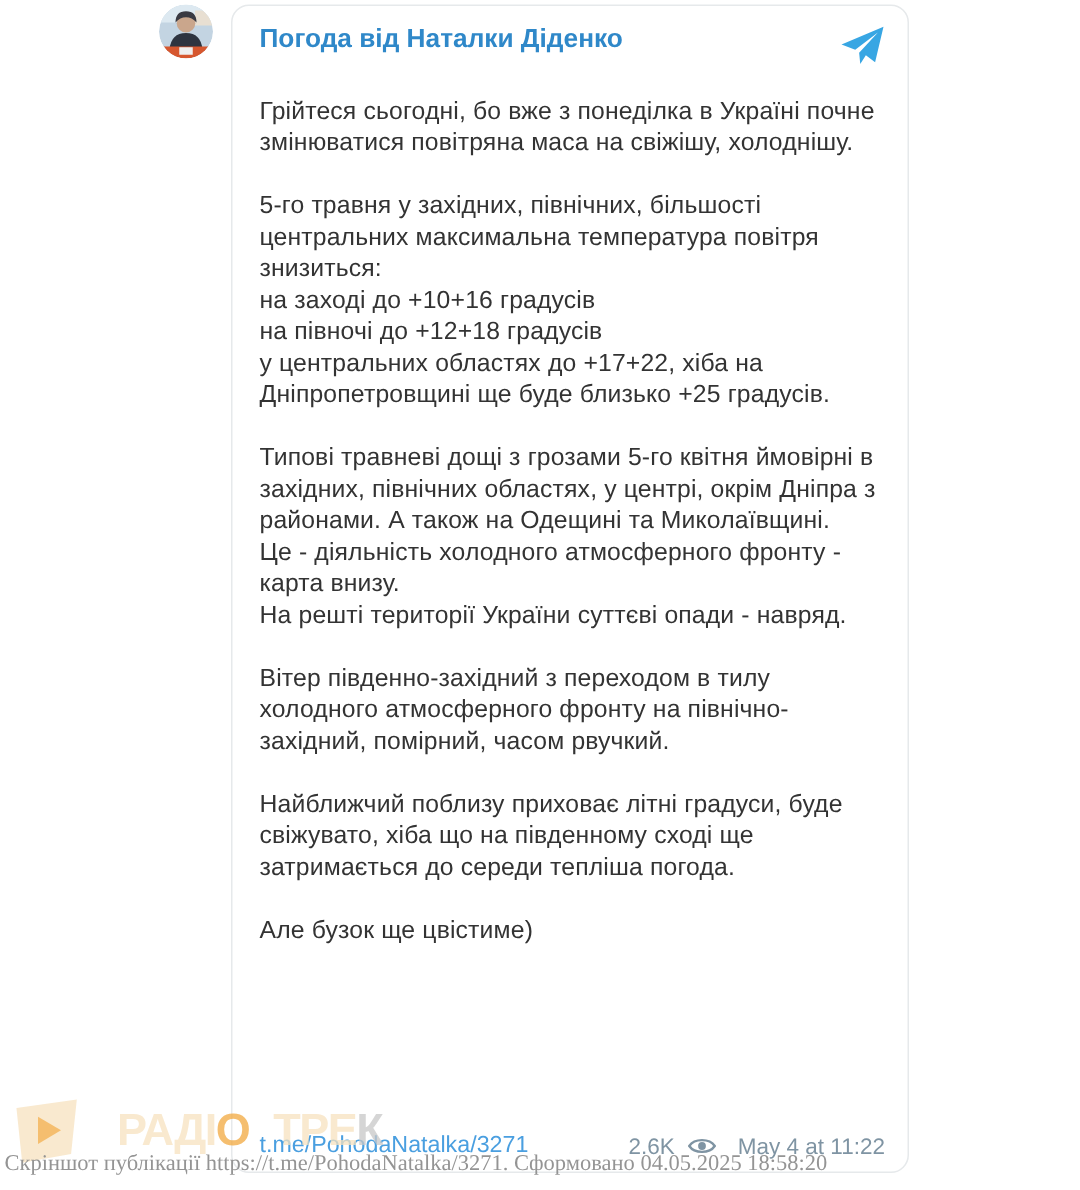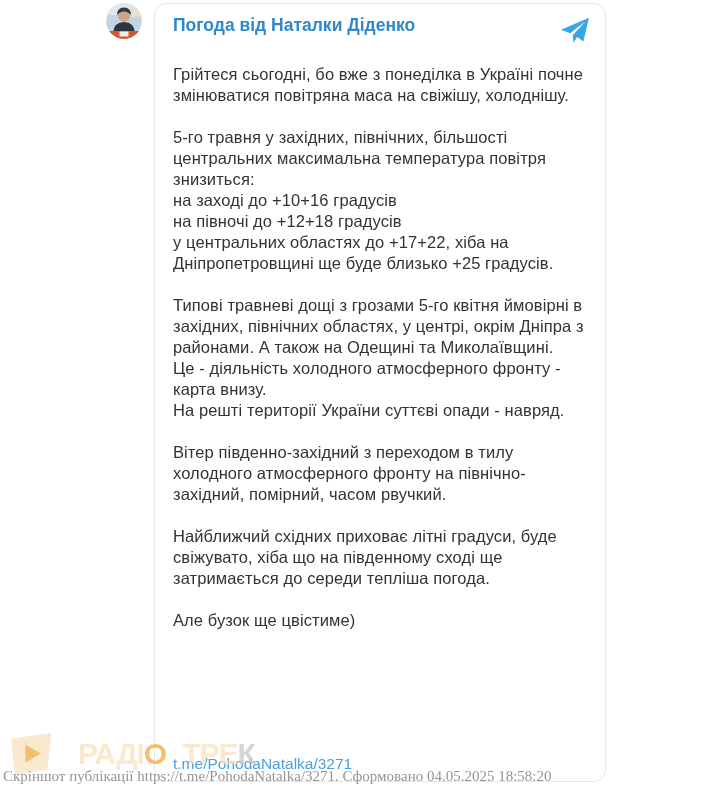--- a/index.html
+++ b/index.html
@@ -84,26 +84,36 @@
     <div class="msg">
         <p class="para">Грійтеся сьогодні, бо вже з понеділка в Україні почне змінюватися повітряна маса на свіжішу, холоднішу.</p>
         <p class="para">5-го травня у західних, північних, більшості центральних максимальна температура повітря знизиться:
 на заході до +10+16 градусів
 на півночі до +12+18 градусів
 у центральних областях до +17+22, хіба на Дніпропетровщині ще буде близько +25 градусів.</p>
         <p class="para">Типові травневі дощі з грозами 5-го квітня ймовірні в західних, північних областях, у центрі, окрім Дніпра з районами. А також на Одещині та Миколаївщині.
 Це - діяльність холодного атмосферного фронту - карта внизу.
 На решті території України суттєві опади - навряд.</p>
         <p class="para">Вітер південно-західний з переходом в тилу холодного атмосферного фронту на північно-західний, помірний, часом рвучкий.</p>
-        <p class="para">Найближчий східних приховає літні градуси, буде свіжувато, хіба що на південному сході ще затримається до середи тепліша погода.</p>
+        <p class="para">Найближчий поблизу приховає літні градуси, буде свіжувато, хіба що на південному сході ще затримається до середи тепліша погода.</p>
         <p class="para">Але бузок ще цвістиме)</p>
       </div>
 
     <div class="footer">
       <a class="post-link">t.me/PohodaNatalka/3271</a>
+      <div class="meta">
+        <span>2.6K</span>
+        <span class="eye">
+          <svg width="20" height="14" viewBox="0 0 20 14">
+            <path d="M1.5 7 C5 1.8 15 1.8 18.5 7 C15 12.2 5 12.2 1.5 7 Z" fill="none" stroke="#7f94a3" stroke-width="1.6"></path>
+            <circle cx="10" cy="7" r="2.6" fill="#7f94a3"></circle>
+          </svg>
+        </span>
+        <span class="date">May 4 at 11:22</span>
+      </div>
     </div>
   </div>
 
   <div class="logo">
     <svg class="logo-icon" viewBox="0 0 52 48">
       <path d="M3 8 L45 2 L41 40 L7 46 Z" fill="#f7e2bf"></path>
       <path d="M18 14 L34 23.5 L18 33 Z" fill="#f2a93f"></path>
     </svg>
     <span class="logo-text"><span class="cream">РАДІ</span><span class="orange">О</span><span class="cream">ТРЕ</span><span class="gray">К</span></span>
   </div>

